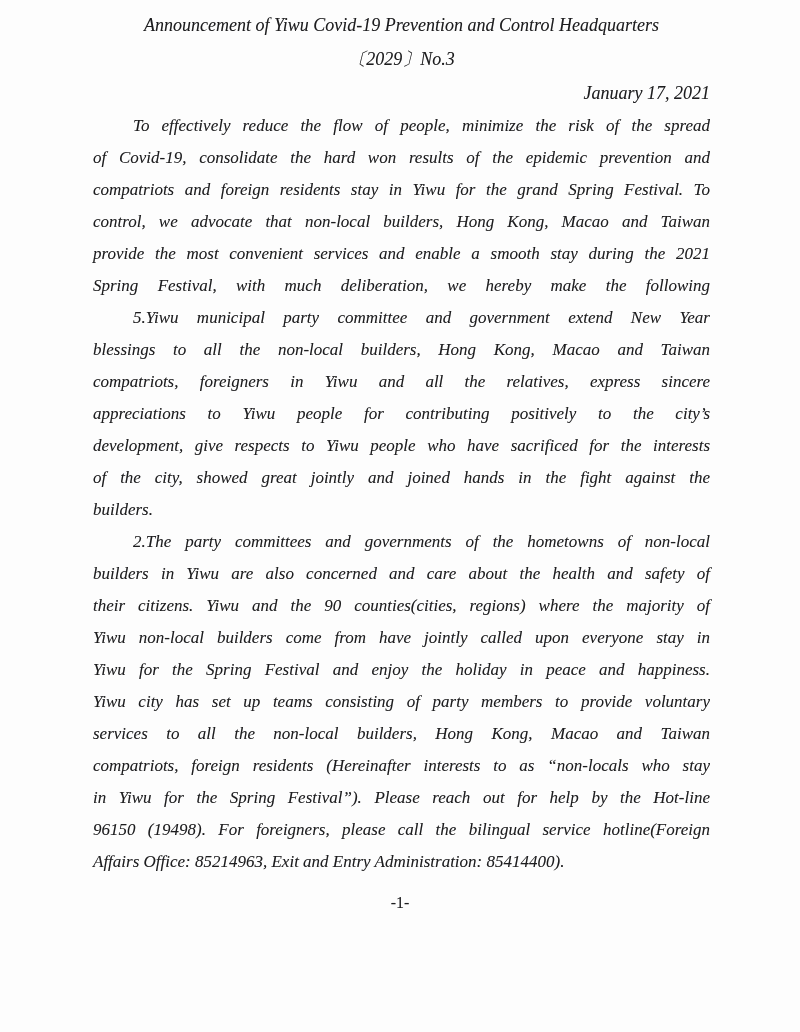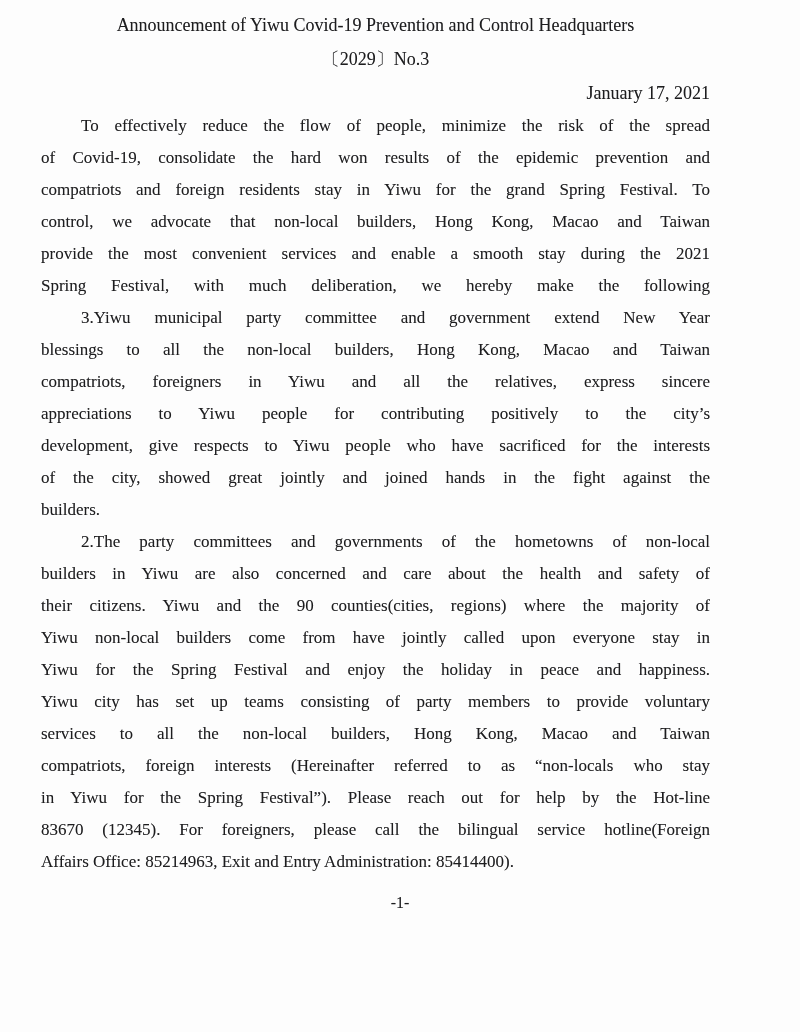--- a/index.html
+++ b/index.html
@@ -6,21 +6,21 @@
   .page {
     position: relative;
     width: 800px;
     height: 1032px;
     background: #fdfdfd;
     font-family: "Liberation Serif", "DejaVu Serif", "DejaVu Sans", serif;
     color: #1d1d1f;
     overflow: hidden;
     text-shadow: 0 0 0.6px rgba(30,30,30,0.30);
   }
-  .content { padding: 8px 90px 0 41px; }
+  .content { padding: 8px 90px 0 93px; font-style: italic; }
   .doc-title  { font-size: 18px; line-height: 34px; text-align: center; }
   .doc-number { font-size: 18px; line-height: 34px; text-align: center; }
   .doc-date   { font-size: 18px; line-height: 34px; text-align: right; }
   .para { margin: 0; }
   .line {
     font-size: 17px;
     line-height: 32px;
     text-align: justify;
     text-align-last: justify;
   }
@@ -46,39 +46,39 @@
     <div class="para">
       <div class="line indent">To effectively reduce the flow of people, minimize the risk of the spread</div>
       <div class="line">of Covid-19, consolidate the hard won results of the epidemic prevention and</div>
       <div class="line">compatriots and foreign residents stay in Yiwu for the grand Spring Festival. To</div>
       <div class="line">control, we advocate that non-local builders, Hong Kong, Macao and Taiwan</div>
       <div class="line">provide the most convenient services and enable a smooth stay during the 2021</div>
       <div class="line">Spring Festival, with much deliberation, we hereby make the following</div>
     </div>
 
     <div class="para">
-      <div class="line indent">3.Yiwu municipal party committee and government extend New Year</div>
+      <div class="line indent">5.Yiwu municipal party committee and government extend New Year</div>
       <div class="line">blessings to all the non-local builders, Hong Kong, Macao and Taiwan</div>
       <div class="line">compatriots, foreigners in Yiwu and all the relatives, express sincere</div>
       <div class="line">appreciations to Yiwu people for contributing positively to the city’s</div>
       <div class="line">development, give respects to Yiwu people who have sacrificed for the interests</div>
       <div class="line">of the city, showed great jointly and joined hands in the fight against the</div>
       <div class="line last">builders.</div>
     </div>
 
     <div class="para">
       <div class="line indent">2.The party committees and governments of the hometowns of non-local</div>
       <div class="line">builders in Yiwu are also concerned and care about the health and safety of</div>
       <div class="line">their citizens. Yiwu and the 90 counties(cities, regions) where the majority of</div>
       <div class="line">Yiwu non-local builders come from have jointly called upon everyone stay in</div>
       <div class="line">Yiwu for the Spring Festival and enjoy the holiday in peace and happiness.</div>
       <div class="line">Yiwu city has set up teams consisting of party members to provide voluntary</div>
       <div class="line">services to all the non-local builders, Hong Kong, Macao and Taiwan</div>
-      <div class="line">compatriots, foreign interests (Hereinafter referred to as “non-locals who stay</div>
+      <div class="line">compatriots, foreign residents (Hereinafter interests to as “non-locals who stay</div>
       <div class="line">in Yiwu for the Spring Festival”). Please reach out for help by the Hot-line</div>
-      <div class="line">83670 (12345). For foreigners, please call the bilingual service hotline(Foreign</div>
+      <div class="line">96150 (19498). For foreigners, please call the bilingual service hotline(Foreign</div>
       <div class="line last">Affairs Office: 85214963, Exit and Entry Administration: 85414400).</div>
     </div>
 
   </div>
 
   <div class="page-number">-1-</div>
 </div>
 
 </body></html>

